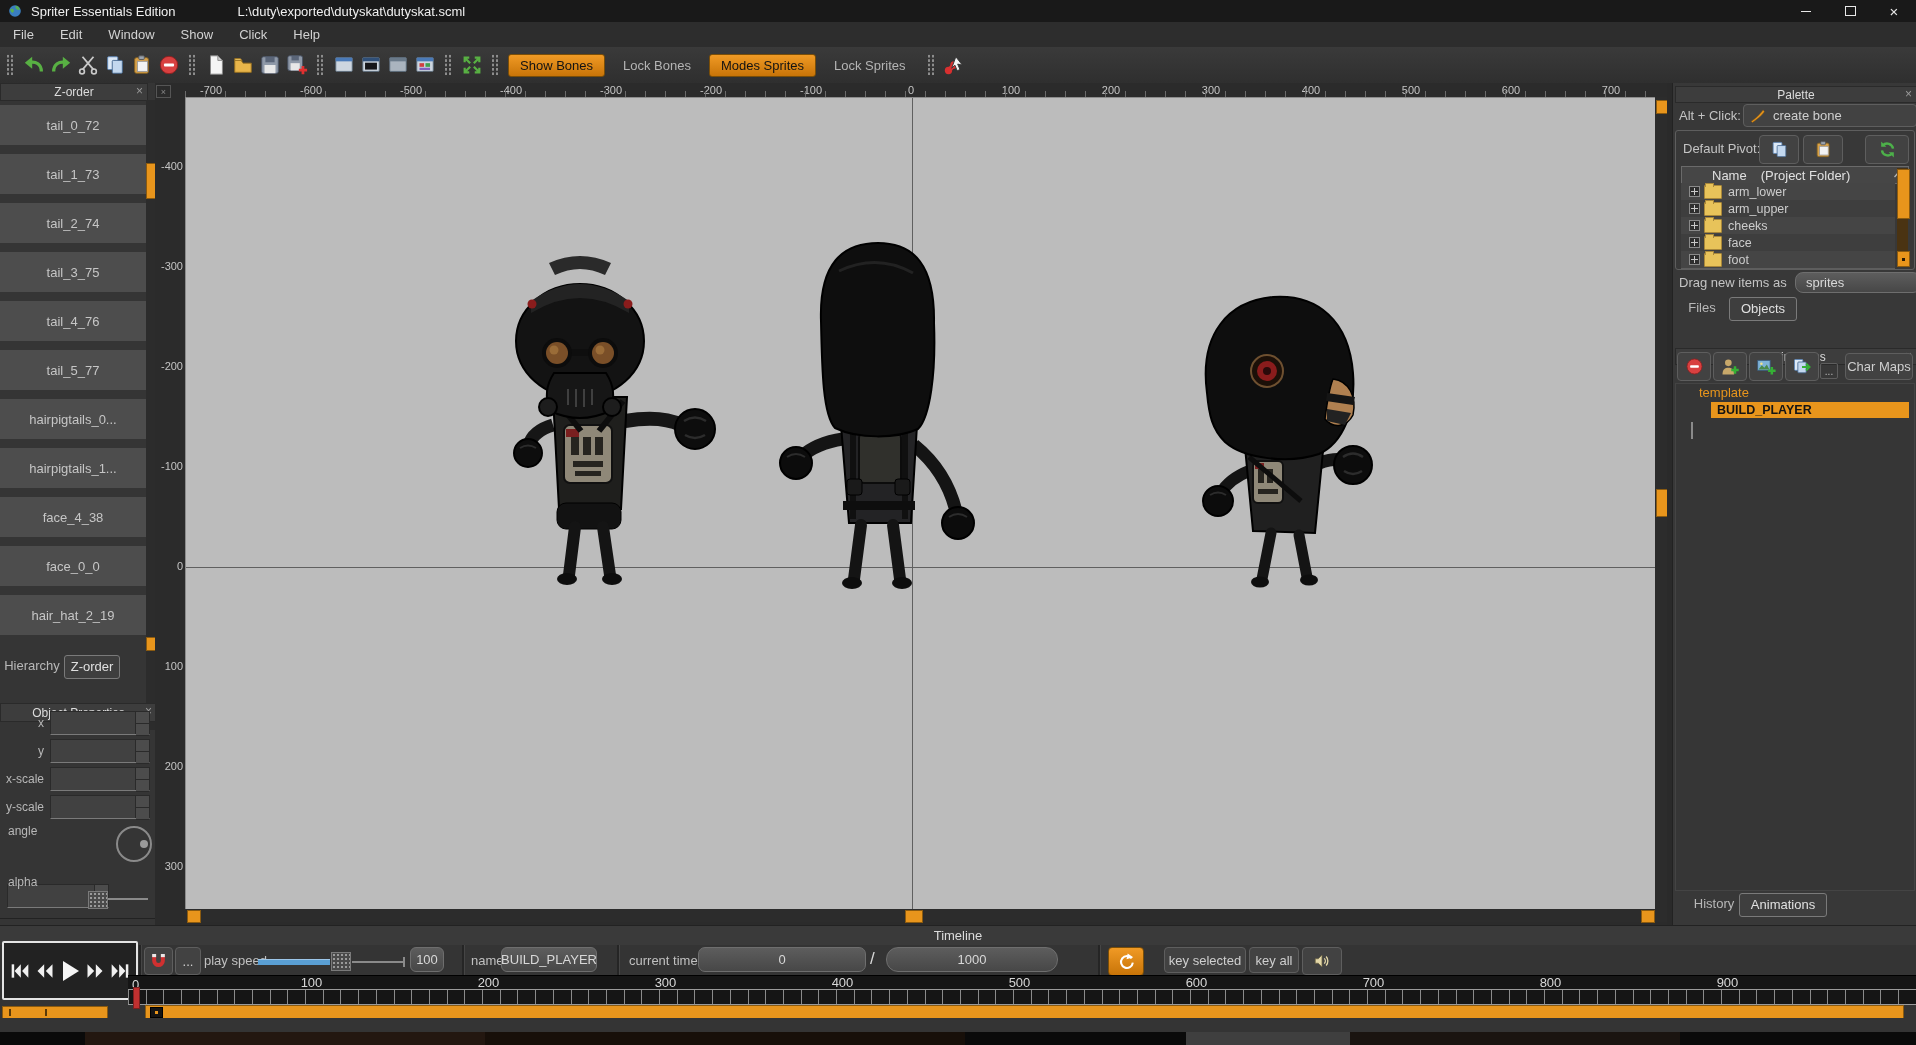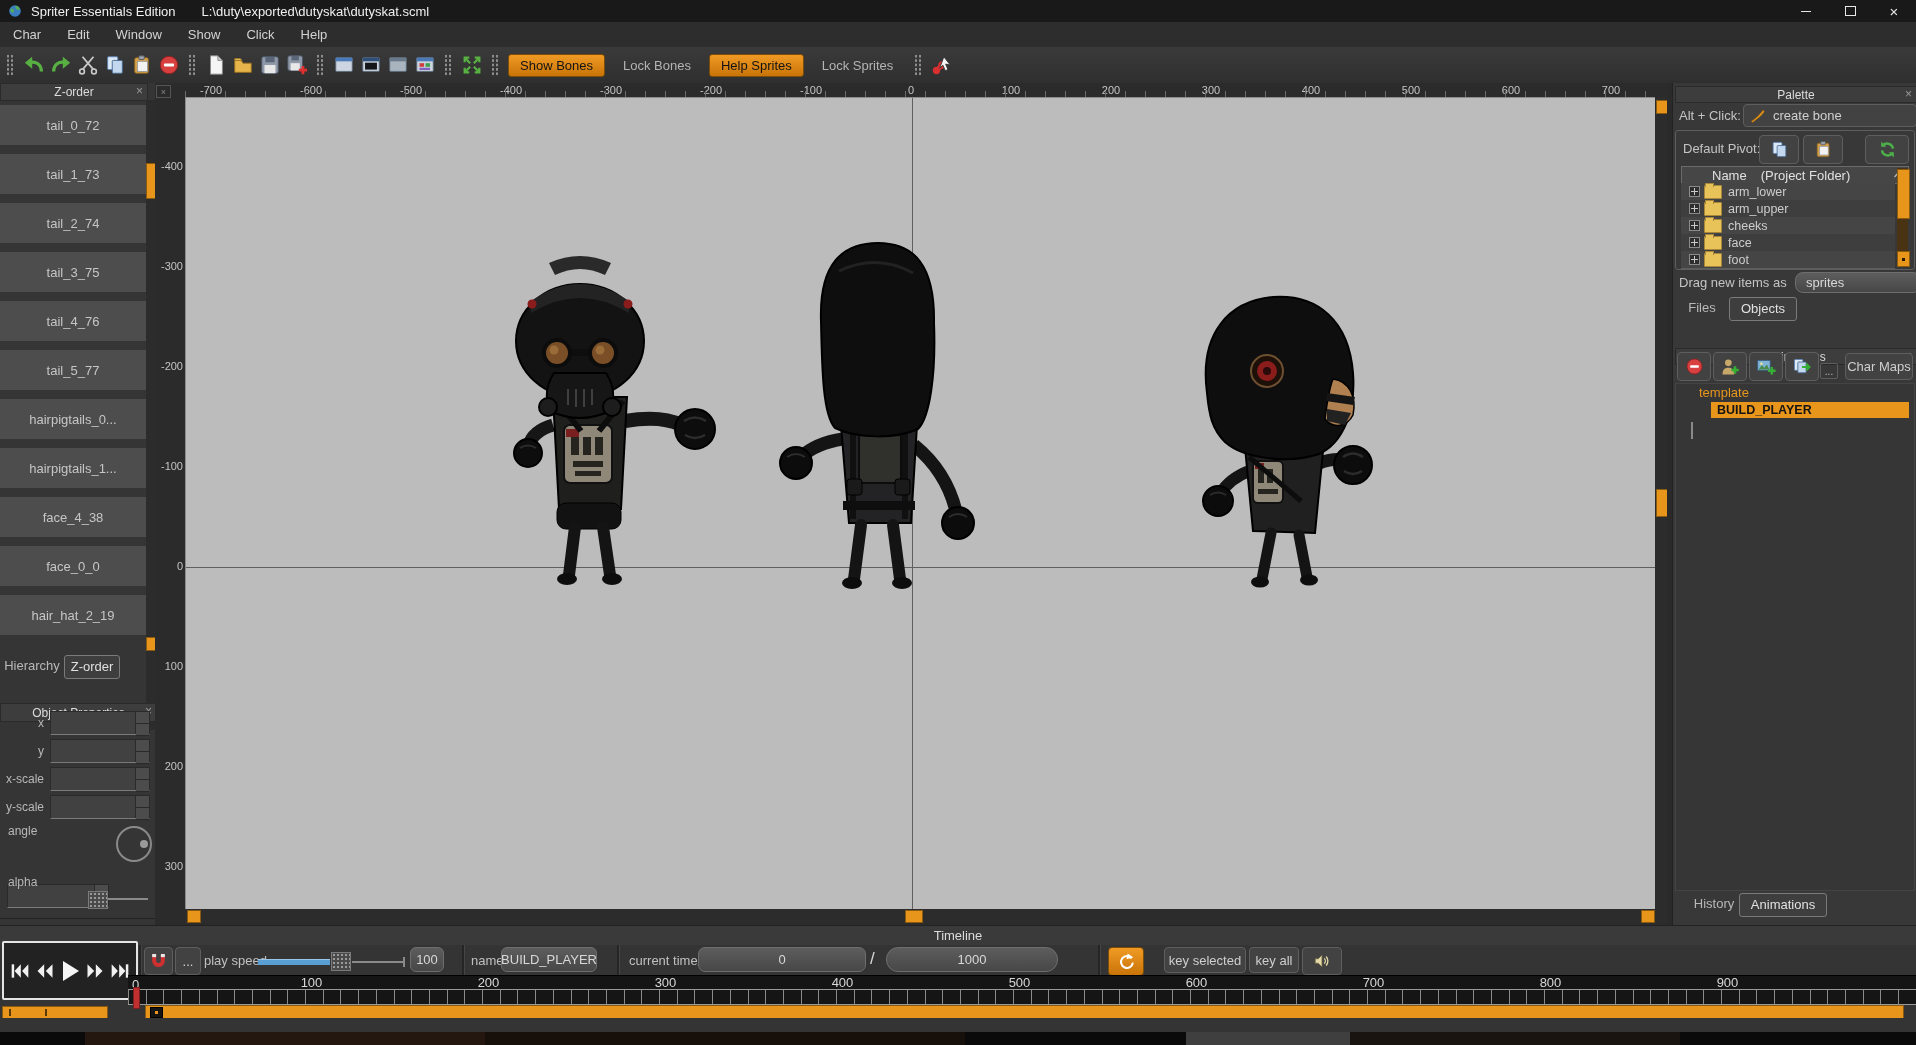--- a/index.html
+++ b/index.html
@@ -218,36 +218,36 @@
   </defs>
 </svg>
 
 <div class="app">
 
   <div class="a titlebar">
     <svg style="width:14px;height:14px;margin:0 9px 0 8px">
         <use href="#s-globe"></use>
       </svg>
     <span class="t">Spriter Essentials Edition</span>
-    <span class="t" style="margin-left:26px">L:\duty\exported\dutyskat\dutyskat.scml</span>
+    <span class="t" style="margin-left:62px">L:\duty\exported\dutyskat\dutyskat.scml</span>
     <span style="flex:1"></span>
     <span class="winbtn">
         <span style="width:10px;height:0;border-top:1px solid #e8e8e8"></span>
       </span>
     <span class="winbtn">
         <span style="width:9px;height:8px;border:1px solid #e8e8e8"></span>
       </span>
     <span class="winbtn">
         <span style="font-size:15px">×</span>
       </span>
   </div>
 
   <div class="a menubar">
 
-  <span class="menuitem">Char</span>
+  <span class="menuitem">File</span>
       <span class="menuitem">Edit</span>
       <span class="menuitem">Window</span>
       <span class="menuitem">Show</span>
       <span class="menuitem">Click</span>
       <span class="menuitem">Help</span>
     </div>
 
   <div class="a toolbar">
     <span class="grip"></span>
     <span class="ticon">
@@ -324,21 +324,21 @@
       </span>
     <span class="grip"></span>
     <span class="ticon">
         <svg>
           <use href="#s-expand"></use>
         </svg>
       </span>
     <span class="grip"></span>
     <button class="tbtn">Show Bones</button>
     <button class="tbtn off">Lock Bones</button>
-    <button class="tbtn">Help Sprites</button>
+    <button class="tbtn">Modes Sprites</button>
     <button class="tbtn off">Lock Sprites</button>
     <span class="grip"></span>
     <span class="ticon">
         <svg>
           <use href="#s-bonetool"></use>
         </svg>
       </span>
   </div>
 
   <div class="a leftpanel">

